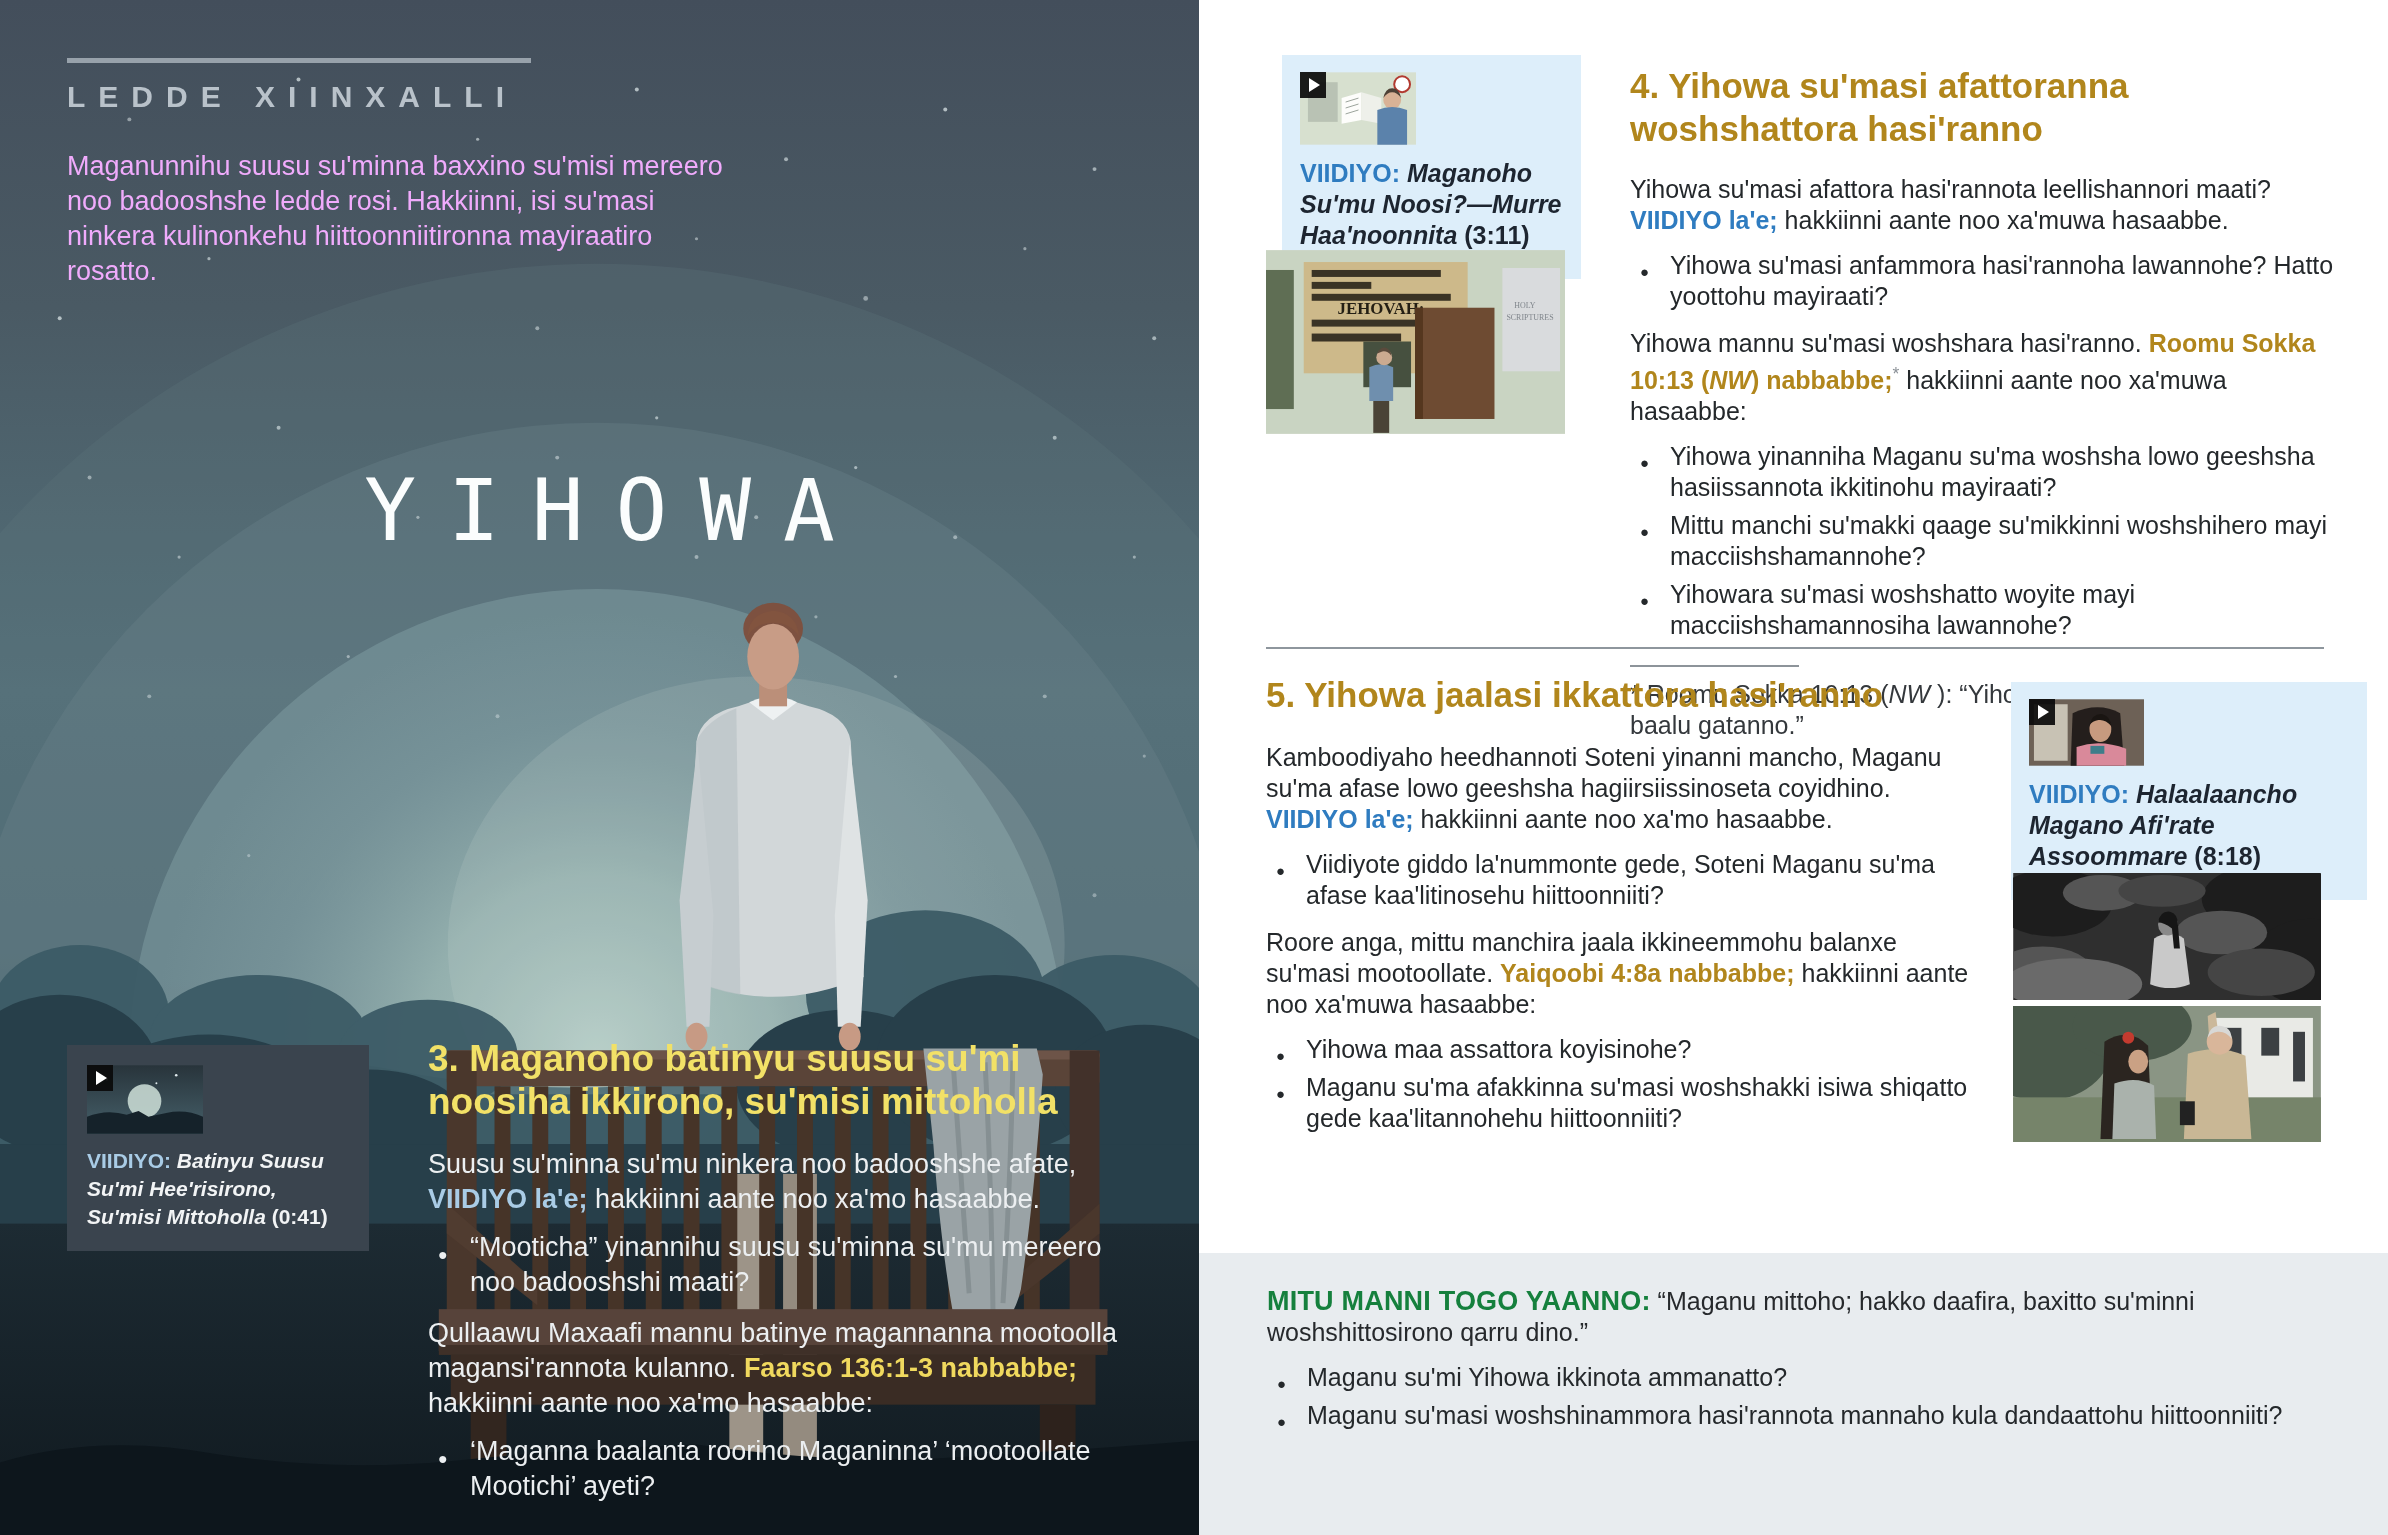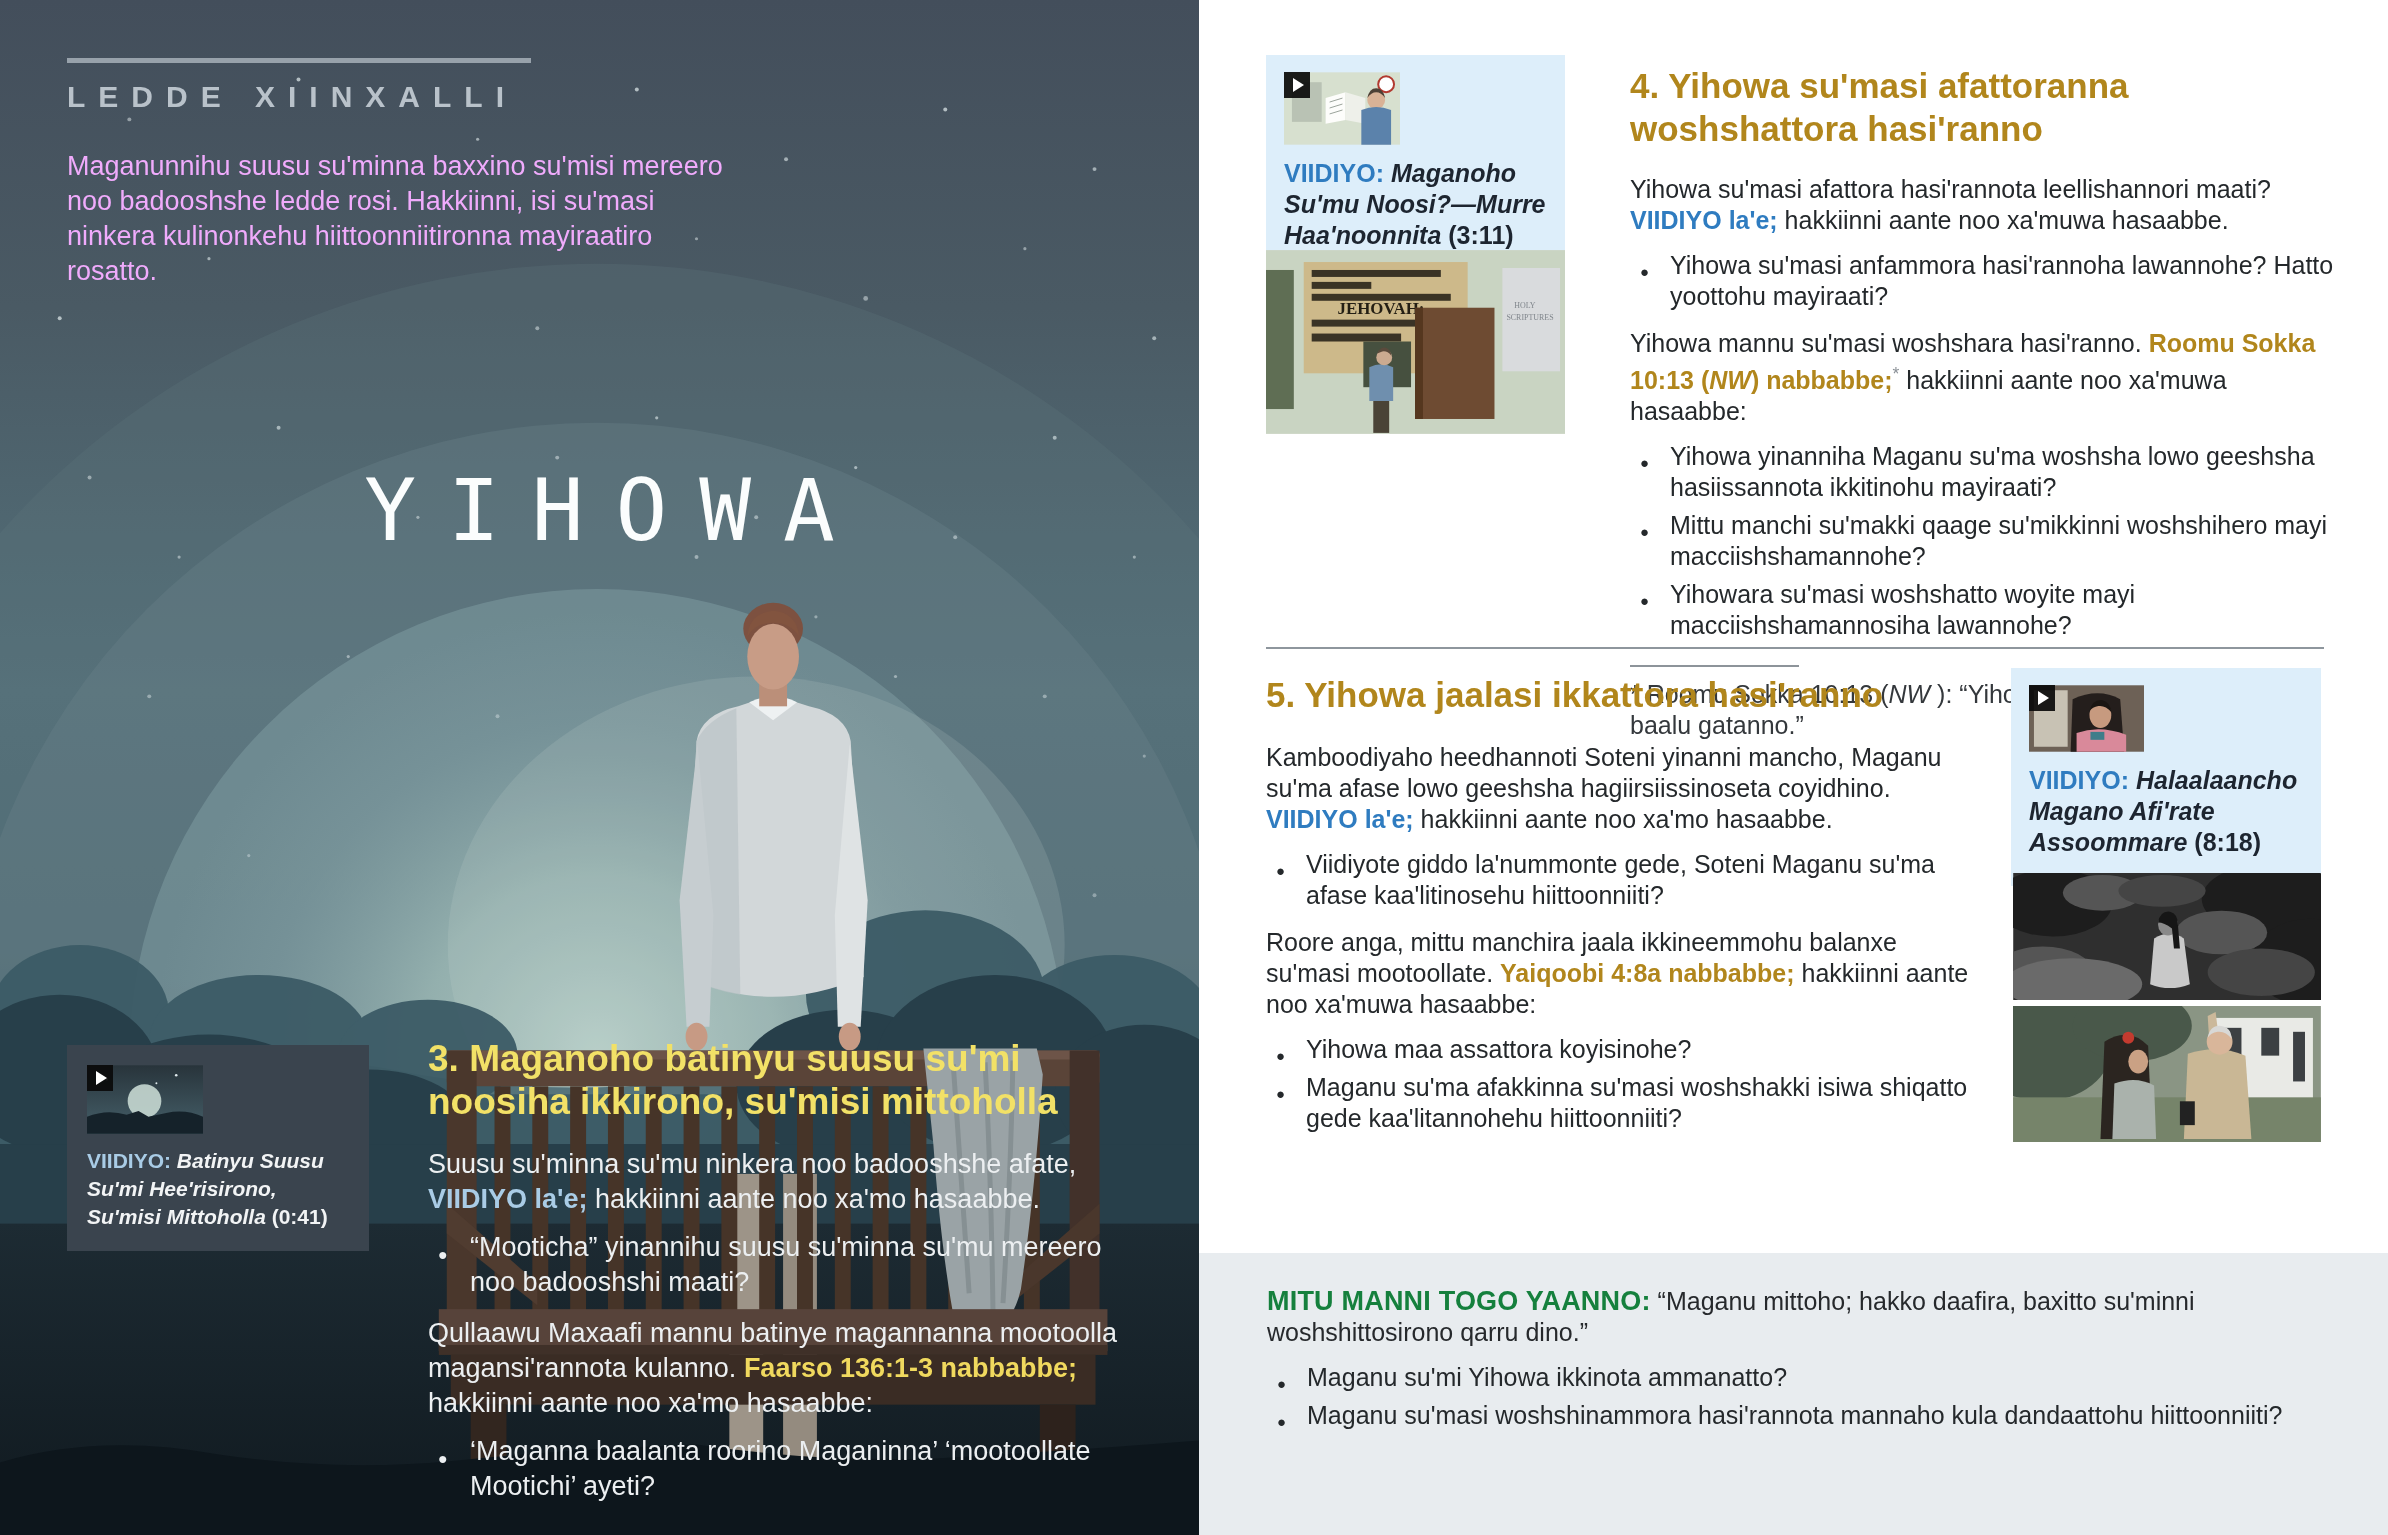--- a/index.html
+++ b/index.html
@@ -50,21 +50,21 @@
   #vp4 .caption,#vp5 .caption{color:#1d2530}
   #vp4 .cap-label,#vp5 .cap-label{color:var(--blue)}
   #img-jehovah{position:absolute;left:67px;top:250px}
   .sec4-text{position:absolute;left:431px;top:64px;width:708px}
   .sec-head{font-size:35px;line-height:43px;font-weight:700;color:var(--gold);margin-bottom:24px}
   .footnote-rule{width:169px;height:2px;background:#8d949a;margin:24px 0 12px 0}
   .footnote{font-size:19px;line-height:25px;color:#34383c}
   .big-divider{position:absolute;left:67px;top:647px;width:1058px;height:2px;background:#8e969d}
   .sec5-text{position:absolute;left:67px;top:673px;width:720px}
   .sec5-text .sec-head{margin-bottom:26px}
-  #vp5{left:812px;top:668px;width:310px;min-height:184px}
+  #vp5{left:812px;top:682px;width:356px;min-height:184px}
   #img-jungle{position:absolute;left:814px;top:873px}
   #img-witnessing{position:absolute;left:814px;top:1006px}
   
   .summary{position:absolute;left:0;top:1253px;width:1189px;height:283px;background:var(--graybox);
     padding:33px 60px 0 68px}
   .summary .lead{font-weight:700;font-size:27px;letter-spacing:0.2px;color:#15803d}
   .summary p{font-size:26px;line-height:36px;margin-bottom:20px;color:#26292c}
   .summary ul.bullets li{font-size:26px;line-height:31px;margin-bottom:14px;padding-left:42px}
   
   .seg-plain{}
@@ -258,21 +258,21 @@
       </ul>
     <p><span class="seg-plain">Qullaawu Maxaafi mannu batinye magannanna mootoolla magansi'rannota kulanno. </span><span class="seg-yellow-bold">Faarso 136:1-3 nabbabbe;</span><span class="seg-plain"> hakkiinni aante noo xa'mo hasaabbe:</span></p>
     <ul class="bullets">
         <li>‘Maganna baalanta roorino Maganinna’ ‘mootoollate Mootichi’ ayeti?</li>
       </ul>
   </div>
 </div>
 
 <div class="page" id="right-page">
 
-  <div class="bluebox video-panel" id="vp4" style="padding:0;padding:17px 18px 14px 18px;">
+  <div class="bluebox video-panel" id="vp4" style="padding:0;padding:17px 18px 14px 18px;margin-left:16px;">
     <span class="thumb">
       <svg width="116" height="73" viewBox="0 0 117 73">
         <rect width="117" height="73" fill="#d7e0cf"></rect>
         <rect x="8" y="10" width="30" height="40" fill="#b9c2b4"></rect>
         <path d="M42,26 L62,20 L62,48 L42,52 Z" fill="#fdfdfb"></path>
         <path d="M82,26 L62,20 L62,48 L82,52 Z" fill="#eef0ea"></path>
         <g stroke="#9aa29a" stroke-width="1">
             <line x1="46" y1="30" x2="59" y2="26"></line>
             <line x1="46" y1="36" x2="59" y2="32"></line>
             <line x1="46" y1="42" x2="59" y2="38"></line>

